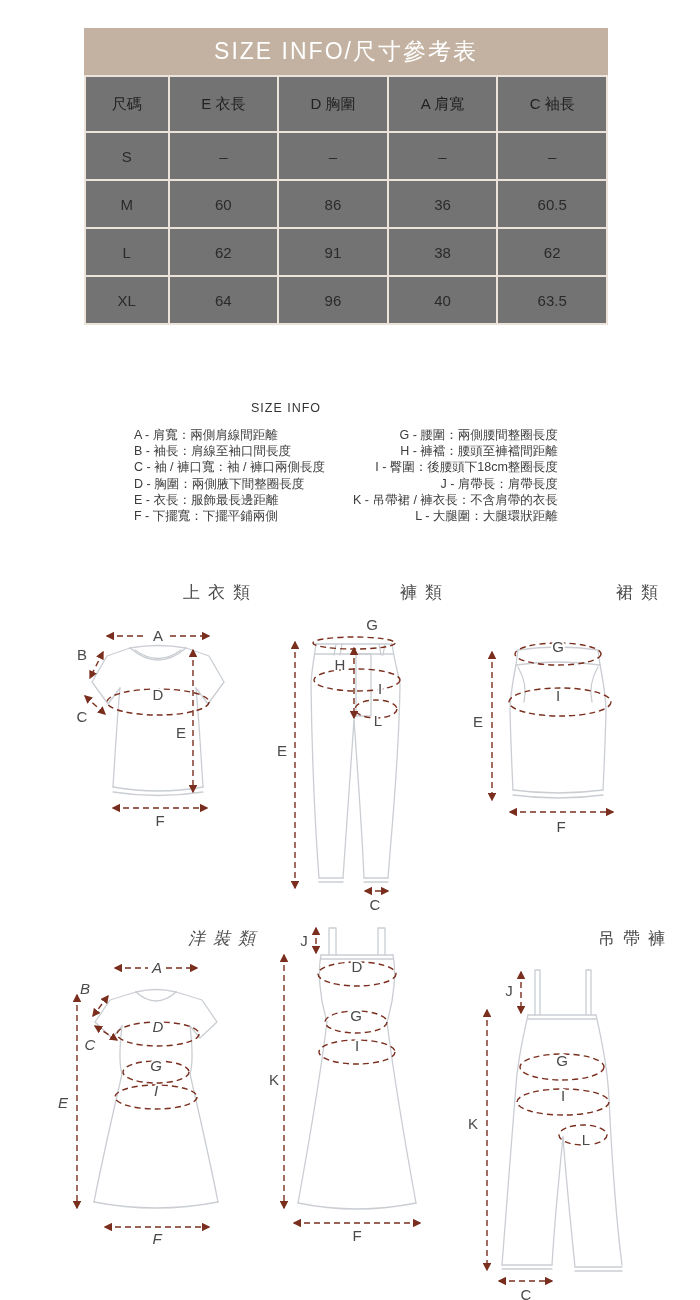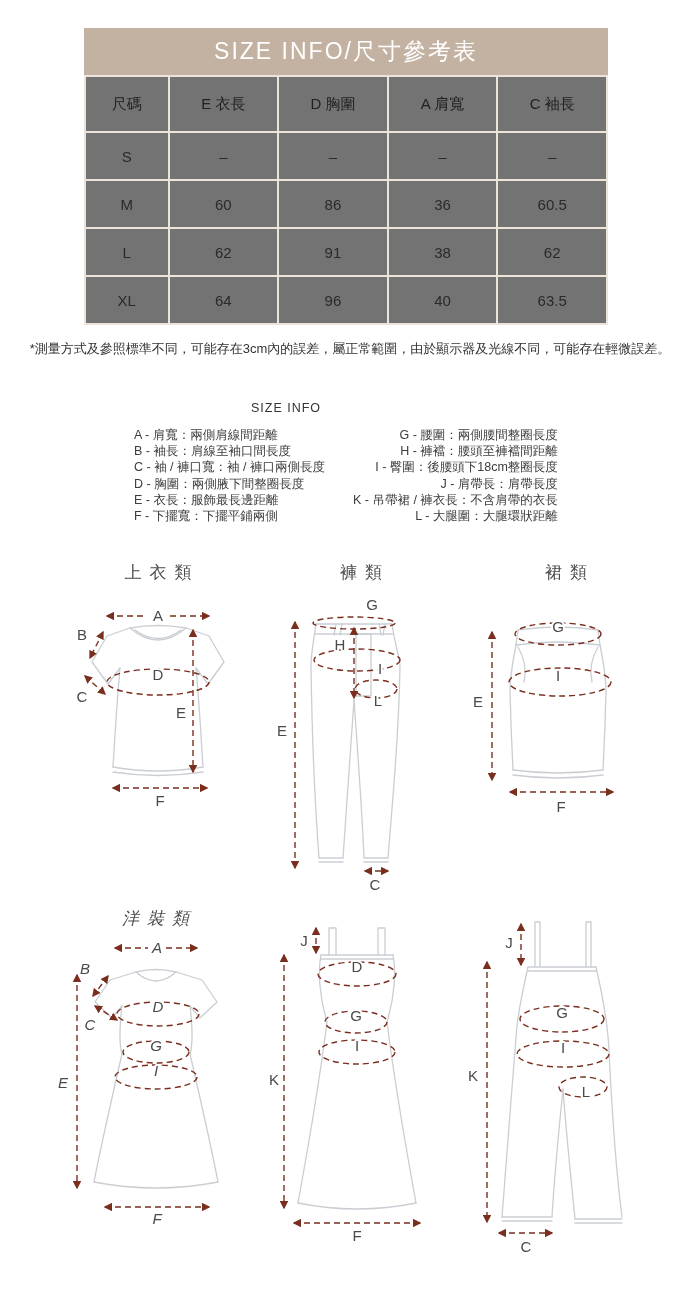--- a/index.html
+++ b/index.html
@@ -26,22 +26,22 @@
     font-size:13px;color:#333;letter-spacing:0;}
   .section-title{position:absolute;left:0;top:401px;width:572px;text-align:center;
     font-size:12.5px;color:#333;letter-spacing:1px;}
 
   .legend{position:absolute;top:427px;font-size:12.5px;color:#3c3c3c;line-height:16.2px;
     list-style:none;}
   .legend.left{left:112px;margin-left:22px;}
   .legend.right{left:353px;text-align:right;}
 
   .diag{position:absolute;}
-  .diag-title{height:28px;text-align:center;font-size:17px;color:#4a4a4a;
-    letter-spacing:8px;padding-left:8px;line-height:22px;}
+  .diag-title{height:28px;text-align:right;font-size:17px;color:#4a4a4a;
+    letter-spacing:8px;padding-left:8px;line-height:22px;margin-top:20px;}
 
   .g{stroke:var(--garment-line);stroke-width:1.3;fill:none;stroke-linejoin:round;stroke-linecap:round;}
   .m{stroke:var(--measure-line);stroke-width:1.4;fill:none;stroke-dasharray:6 4;}
   .lbl{font-family:"Liberation Sans","DejaVu Sans",sans-serif;font-size:15px;fill:var(--label);
     text-anchor:middle;paint-order:stroke;stroke:#ffffff;stroke-width:4px;stroke-linejoin:round;}
 </style>
 </head>
 <body>
 
 <svg width="0" height="0" style="position:absolute" aria-hidden="true">
@@ -98,21 +98,20 @@
       <tr>
         <td>XL</td>
         <td>64</td>
         <td>96</td>
         <td>40</td>
         <td>63.5</td>
       </tr>
     </tbody>
   </table>
 
-  <div class="note">*測量方式及參照標準不同，可能存在3cm內的誤差，屬正常範圍，由於顯示器及光線不同，可能存在輕微誤差。</div>
   <div class="section-title">SIZE INFO</div>
 
   <ul class="legend left">
     <li>A - 肩寬：兩側肩線間距離</li>
     <li>B - 袖長：肩線至袖口間長度</li>
     <li>C - 袖 / 褲口寬：袖 / 褲口兩側長度</li>
     <li>D - 胸圍：兩側腋下間整圈長度</li>
     <li>E - 衣長：服飾最長邊距離</li>
     <li>F - 下擺寬：下擺平鋪兩側</li>
   </ul>
@@ -274,20 +273,21 @@
       <text class="lbl" x="36" y="38">J</text>
       <text class="lbl" x="89" y="64">D</text>
       <text class="lbl" x="88" y="113">G</text>
       <text class="lbl" x="89" y="143">I</text>
       <text class="lbl" x="6" y="177">K</text>
       <text class="lbl" x="89" y="333">F</text>
     </svg>
   </div>
 
   <div class="diag" style="left:458px;top:908px;width:215px;">
+    <div class="diag-title">吊帶褲</div>
     <svg width="215" height="360" viewBox="0 0 215 360">
       <g class="g">
         <path d="M 77,14 V 59 M 82,14 V 59 M 77,14 H 82"></path>
         <path d="M 128,14 V 59 M 133,14 V 59 M 128,14 H 133"></path>
         <path d="M 70,59 H 138 M 70,63 H 138"></path>
         <path d="M 70,59 C 64,85 59,110 58,130 C 53,190 48,260 44,309"></path>
         <path d="M 138,59 C 144,85 150,118 151,143 C 154,205 159,270 164,309"></path>
         <path d="M 105,181 C 100,230 96,275 94,309"></path>
         <path d="M 105,181 C 109,235 114,280 117,311"></path>
         <path d="M 44,309 H 94 M 44,313 H 94"></path>

